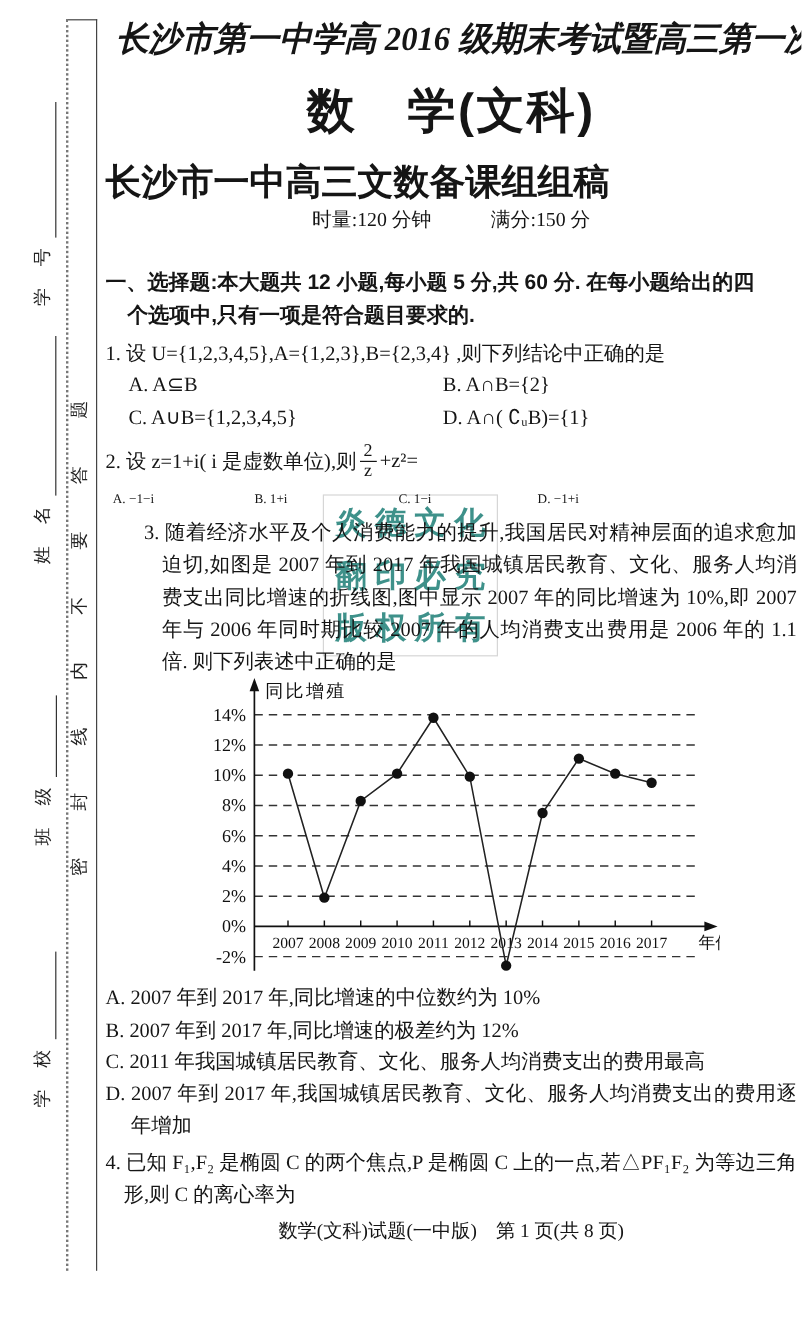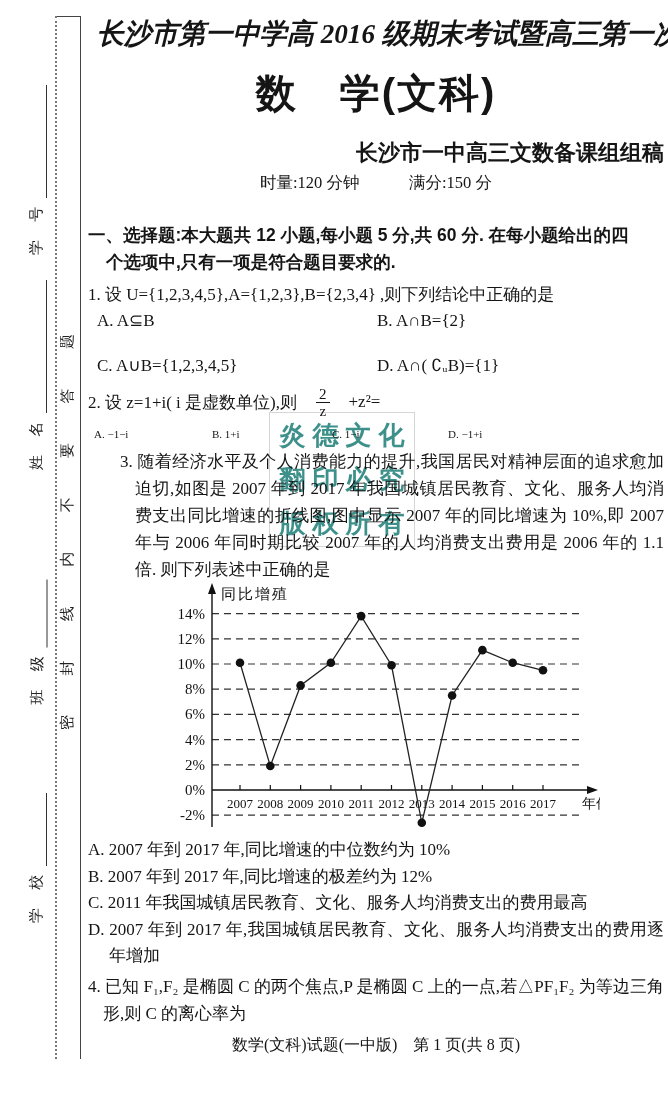--- a/index.html
+++ b/index.html
@@ -32,40 +32,40 @@
              color:#0f766e;opacity:.8;z-index:0;}
   .watermark div{letter-spacing:7px;text-indent:7px;}
 
   
   .content{position:absolute;left:88px;top:0;width:576px;z-index:1;}
 
   .exam-title{margin-top:12px;text-align:center;font-weight:bold;font-style:italic;
               font-size:28px;line-height:44px;white-space:nowrap;transform:scaleX(.97);}
   .subject-title{margin-top:12px;text-align:center;font-family:"Liberation Sans",sans-serif;
                  font-weight:bold;font-size:40px;line-height:50px;letter-spacing:2px;}
-  .prepared-by{margin-top:20px;text-align:right;font-family:"Liberation Sans",sans-serif;
-               font-weight:bold;font-size:22px;line-height:30px;}
+  .prepared-by{margin-top:20px;text-align:left;font-family:"Liberation Sans",sans-serif;
+               font-weight:bold;font-size:30px;line-height:30px;}
   .time-score{margin-top:4px;text-align:center;font-size:16.5px;line-height:22px;}
 
   .score-row{margin-top:38px;height:26px;padding-left:416px;
              font-family:"Liberation Sans",sans-serif;font-weight:bold;font-size:18px;}
   .score-blank{display:inline-block;width:112px;height:20px;border-bottom:1.5px solid #999;
                vertical-align:-3px;}
 
   .section-head{margin-top:28px;font-family:"Liberation Sans",sans-serif;font-weight:bold;
                 font-size:17.5px;line-height:27px;}
   .section-head .l2{padding-left:18px;}
 
   .stem{font-size:17px;line-height:27px;text-align:justify;}
   .q1{margin-top:5px;}
-  .opt-grid2{margin-left:9px;display:grid;grid-template-columns:262px auto;
-             font-size:17px;line-height:26.5px;gap:18px;}
+  .opt-grid2{margin-left:19px;display:grid;grid-template-columns:262px auto;
+             font-size:17px;line-height:26.5px;}
   .opt-grid4{margin-left:6px;display:grid;grid-template-columns:118px 120px 116px auto;
              font-size:11px;line-height:26px;}
-  .q2-stem{margin-top:4px;font-size:17px;height:38px;display:flex;align-items:center;gap:16px;}
+  .q2-stem{margin-top:4px;font-size:17px;height:38px;display:flex;align-items:center;}
   .frac{display:inline-block;text-align:center;vertical-align:middle;margin:0 3px;font-size:15px;}
   .frac .num{display:block;line-height:16px;border-bottom:1.2px solid #151515;padding:0 3px;}
   .frac .den{display:block;line-height:16px;}
   .q3{margin-top:1px;margin-left:32px;}
   .hang{padding-left:15px;text-indent:-15px;}
 
   .chart-wrap{margin-left:62px;width:450px;height:254px;}
   .chart-wrap svg{font-family:"Liberation Serif",serif;}
 
   .opts-list{font-size:17px;line-height:26.5px;}

